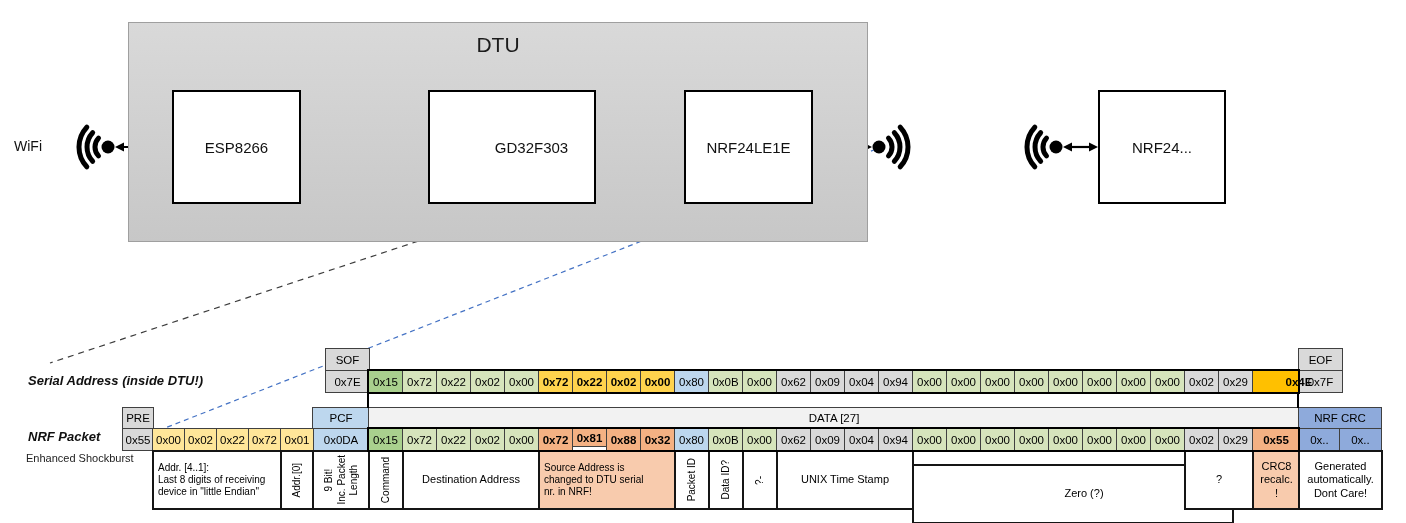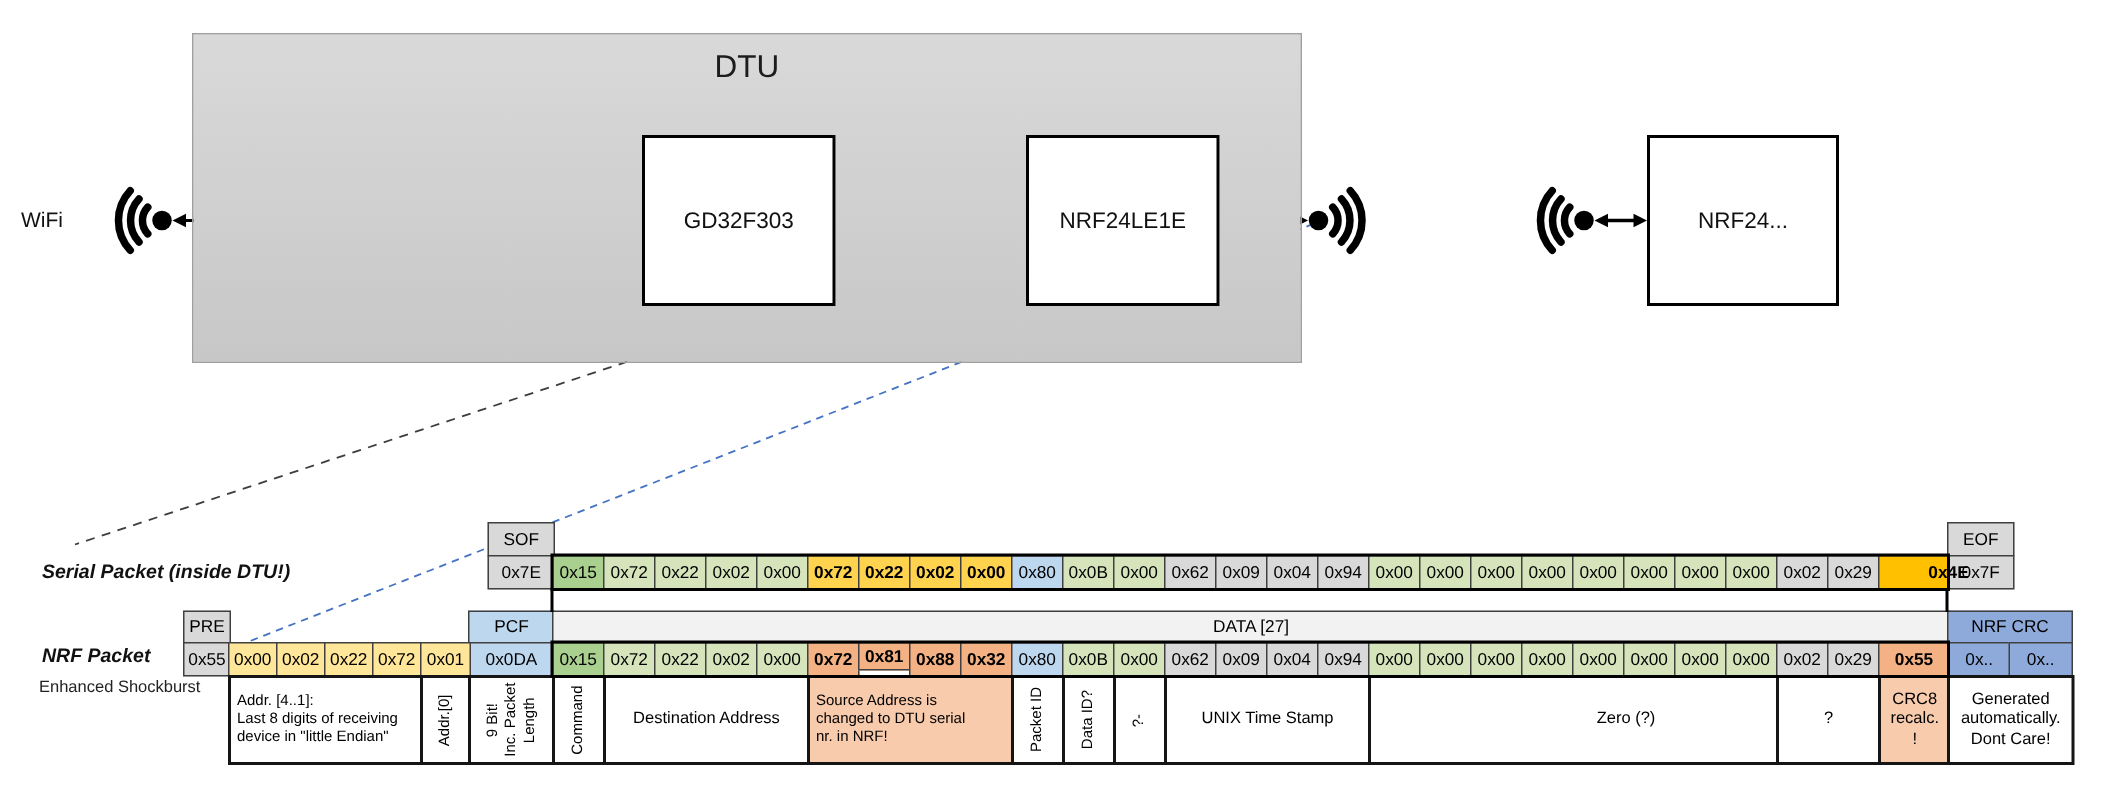--- a/index.html
+++ b/index.html
@@ -10,21 +10,21 @@
   
   .grpbox{position:absolute;background:linear-gradient(180deg,#d9d9d9,#c7c7c7);
           border:1px solid #9f9f9f;}
   .grp-dtu{left:128px;top:22px;width:738px;height:218px;}
   .grp-inv{left:1055px;top:22px;width:215px;height:218px;}
   .grptitle{position:absolute;left:0;top:10px;width:100%;text-align:center;
             font-size:21px;color:#1c1c1c;}
   .comp{position:absolute;background:#fff;border:2px solid #000;display:flex;
         align-items:center;justify-content:center;font-size:15px;color:#111;}
   .comp-esp{left:172px;top:90px;width:125px;height:110px;}
-  .comp-gd32{left:428px;top:90px;width:125px;height:110px;}
+  .comp-gd32{left:428px;top:90px;width:125px;height:110px;padding-left:39px;}
   .comp-nrfdtu{left:684px;top:90px;width:125px;height:110px;}
   .comp-nrfinv{left:1098px;top:90px;width:124px;height:110px;}
   .wifi-label{position:absolute;left:14px;top:138px;font-size:14px;}
 
   
   .pkt-label{position:absolute;font-size:13px;font-weight:bold;font-style:italic;}
   .lbl-serial{left:28px;top:373px;}
   .lbl-nrf{left:28px;top:429px;}
   .lbl-shock{position:absolute;left:26px;top:452px;font-size:11px;color:#222;}
 
@@ -126,25 +126,26 @@
     <g>
       <line x1="684" y1="172" x2="562" y2="172" stroke-width="2.6" stroke="#70AD47"></line>
       <polygon points="553,172 565,166.5 565,177.5" fill="#70AD47"></polygon>
     </g>
   </svg>
 
   <div class="grpbox grp-dtu">
     <div class="grptitle">DTU</div>
   </div>
   <div class="wifi-label">WiFi</div>
+  <div class="comp comp-esp">ESP8266</div>
   <div class="comp comp-gd32">GD32F303</div>
   <div class="comp comp-nrfdtu">NRF24LE1E</div>
   <div class="comp comp-nrfinv">NRF24...</div>
 
-  <div class="pkt-label lbl-serial">Serial Packet (inside DTU!)</div>
+  <div class="pkt-label lbl-serial">Serial Address (inside DTU!)</div>
   <div class="pkt-label lbl-nrf">NRF Packet</div>
   <div class="lbl-shock">Enhanced Shockburst</div>
 
   <div class="cell c-gray p-sofh">SOF</div>
   <div class="cell c-gray p-sofv">0x7E</div>
   <div class="cell c-gray p-eofh">EOF</div>
   <div class="cell c-gray p-eofv">0x7F</div>
   <div class="cell c-gray p-preh">PRE</div>
   <div class="cell c-blue p-pcfh">PCF</div>
   <div class="cell c-lgray p-datah">DATA [27]</div>
@@ -223,21 +224,21 @@
 Length</span></div>
       <div class="cell ann" style="left: 368px; top: 450px; width: 36px; height: 60px;"><span class="vt">Command</span></div>
       <div class="cell ann" style="left: 402px; top: 450px; width: 138px; height: 60px;"><span>Destination Address</span></div>
       <div class="cell ann ann-salmon ann-left" style="left: 538px; top: 450px; width: 138px; height: 60px;"><span>Source Address is
 changed to DTU serial
 nr. in NRF!</span></div>
       <div class="cell ann" style="left: 674px; top: 450px; width: 36px; height: 60px;"><span class="vt">Packet ID</span></div>
       <div class="cell ann" style="left: 708px; top: 450px; width: 36px; height: 60px;"><span class="vt">Data ID?</span></div>
       <div class="cell ann" style="left: 742px; top: 450px; width: 36px; height: 60px;"><span class="vt">?-</span></div>
       <div class="cell ann" style="left: 776px; top: 450px; width: 138px; height: 60px;"><span>UNIX Time Stamp</span></div>
-      <div class="cell ann" style="left: 912px; top: 450px; width: 322px; height: 60px; padding-left: 22px;"><span>Zero (?)</span></div>
+      <div class="cell ann" style="left: 912px; top: 464px; width: 322px; height: 60px; padding-left: 22px;"><span>Zero (?)</span></div>
       <div class="cell ann" style="left: 1184px; top: 450px; width: 70px; height: 60px;"><span>?</span></div>
       <div class="cell ann ann-salmon" style="left: 1252px; top: 450px; width: 49px; height: 60px;"><span>CRC8
 recalc.
 !</span></div>
       <div class="cell ann" style="left: 1298px; top: 450px; width: 85px; height: 60px;"><span>Generated
 automatically.
 Dont Care!</span></div>
     </div>
 
   <div class="outline o-serial"></div>

